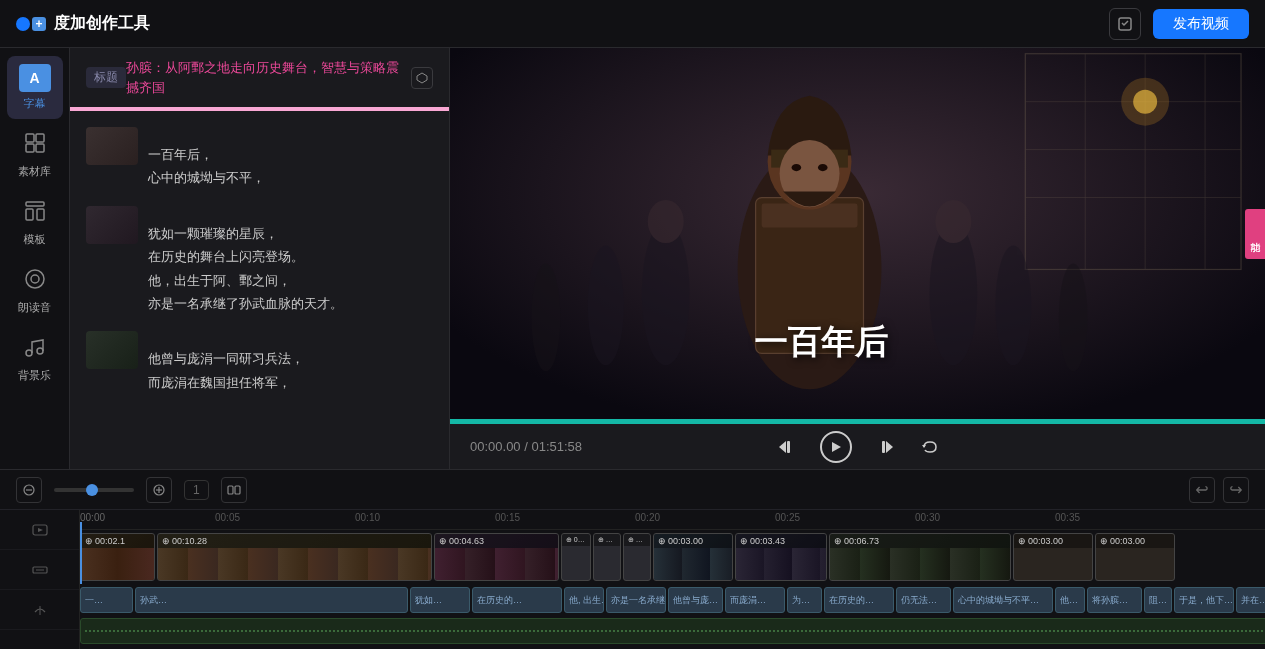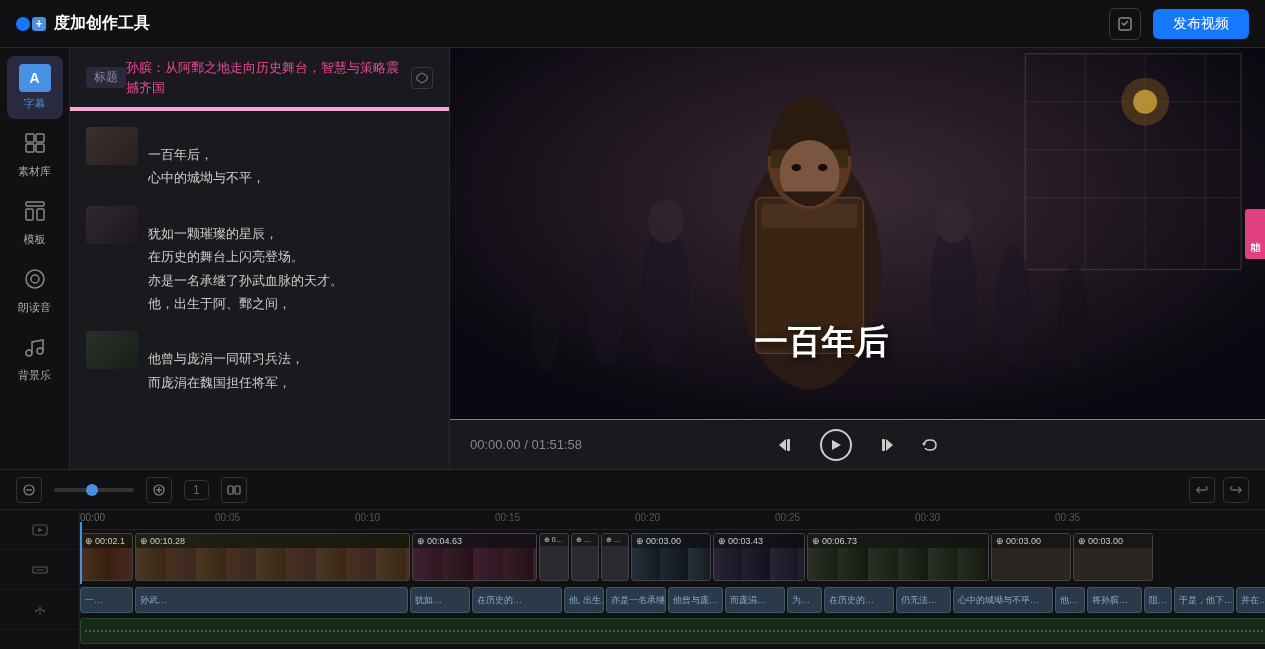--- a/index.html
+++ b/index.html
@@ -247,21 +247,21 @@
       color: white;
     }
 
     .video-controls {
       height: 50px;
       background: #1a1a1e;
       display: flex;
       align-items: center;
       justify-content: center;
       gap: 24px;
-      border-top: 1px solid #14b8a6;
+      border-top: 5px solid #14b8a6;
       flex-shrink: 0;
       position: relative;
     }
     .time-display {
       position: absolute;
       left: 20px;
       font-size: 13px;
       color: #888;
     }
     .ctrl-btn {
@@ -526,22 +526,22 @@
         </div>
       </div>
 
       <div class="script-item">
         <div class="script-thumb">
           <div class="script-thumb-img" style="background: linear-gradient(135deg,#302830,#201820)"></div>
         </div>
         <div class="script-texts">
           <div class="script-line">犹如一颗璀璨的星辰，</div>
           <div class="script-line">在历史的舞台上闪亮登场。</div>
+          <div class="script-line">他，出生于阿、鄄之间，</div>
           <div class="script-line">亦是一名承继了孙武血脉的天才。</div>
-          <div class="script-line">他，出生于阿、鄄之间，</div>
         </div>
       </div>
 
       <div class="script-item">
         <div class="script-thumb">
           <div class="script-thumb-img" style="background: linear-gradient(135deg,#283028,#182018)"></div>
         </div>
         <div class="script-texts">
           <div class="script-line">他曾与庞涓一同研习兵法，</div>
           <div class="script-line">而庞涓在魏国担任将军，</div>
@@ -716,21 +716,21 @@
           <span style="position:absolute;left:555px;top:2px;font-size:10px;color:#555;">00:20</span>
           <span style="position:absolute;left:695px;top:2px;font-size:10px;color:#555;">00:25</span>
           <span style="position:absolute;left:835px;top:2px;font-size:10px;color:#555;">00:30</span>
           <span style="position:absolute;left:975px;top:2px;font-size:10px;color:#555;">00:35</span>
         </div>
       </div>
 
       <div class="video-track" style="height:54px;display:flex;align-items:center;padding:3px 0;gap:2px;width:1200px;flex-shrink:0;position:relative;">
         <div style="position:absolute;top:0;bottom:0;left:0;width:2px;background:#4a90e2;z-index:5;"></div>
 
-        <div class="clip" style="width:53px;background:linear-gradient(135deg,#3a3020,#2a2010);">
+        <div class="clip" style="width:75px;background:linear-gradient(135deg,#3a3020,#2a2010);">
           <div class="clip-header">⊕ 00:02.1</div>
           <div class="clip-frames" style="background:linear-gradient(90deg,#4a3020,#3a2010,#4a2820);height:100%;"></div>
         </div>
         <div class="clip" style="width:275px;background:linear-gradient(135deg,#3a3525,#2a2515);">
           <div class="clip-header">⊕ 00:10.28</div>
           <div class="clip-frames" style="background:repeating-linear-gradient(90deg,#4a3825 0px,#3a2815 30px,#4a3020 30px,#3a2820 60px);height:100%;"></div>
         </div>
         <div class="clip" style="width:125px;background:linear-gradient(135deg,#302535,#201525);">
           <div class="clip-header">⊕ 00:04.63</div>
           <div class="clip-frames" style="background:repeating-linear-gradient(90deg,#402030 0px,#301520 30px,#352028 30px,#251018 60px);height:100%;"></div>

